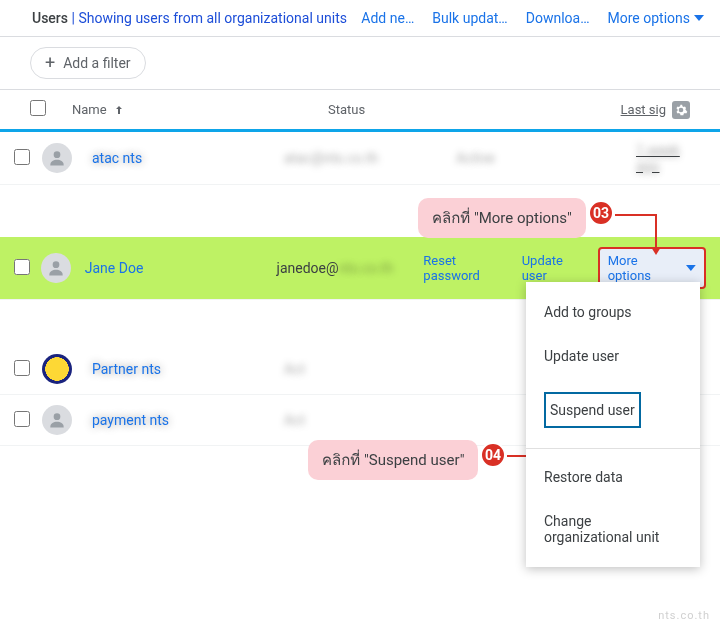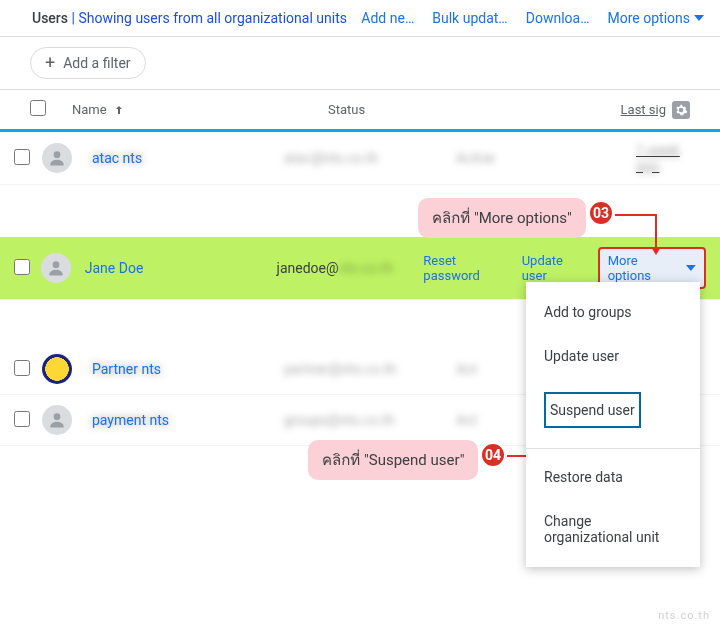--- a/index.html
+++ b/index.html
@@ -144,36 +144,34 @@
     </span>
   </div>
 </div>
 
 <div class="row" style="margin-top:44px">
   <div class="col-check"><input type="checkbox" style=""></div>
   <div class="col-name">
     <div class="avatar yb"></div>
     <span class="blur name-link">Partner nts</span>
   </div>
-  <div class="col-email"><span class="blur-light">partner@nts.co.th</span></div>
   <div class="col-status"><span class="blur-light">Act</span></div>
 </div>
 
 <div class="row">
   <div class="col-check"><input type="checkbox" style=""></div>
   <div class="col-name">
     <div class="avatar">
         <svg viewBox="0 0 24 24">
           <circle cx="12" cy="8" r="4"></circle>
           <path d="M4 20c0-4 4-6 8-6s8 2 8 6v1H4z"></path>
         </svg>
       </div>
     <span class="blur name-link">payment nts</span>
   </div>
-  <div class="col-email"><span class="blur-light">groups@nts.co.th</span></div>
   <div class="col-status"><span class="blur-light">Act</span></div>
 </div>
 
 <div class="dropdown">
   <div class="dropdown-item">Add to groups</div>
   <div class="dropdown-item">Update user</div>
   <div class="dropdown-item"><span class="hl">Suspend user</span></div>
   <div class="dropdown-sep"></div>
   <div class="dropdown-item">Restore data</div>
   <div class="dropdown-item">Change organizational unit</div>

